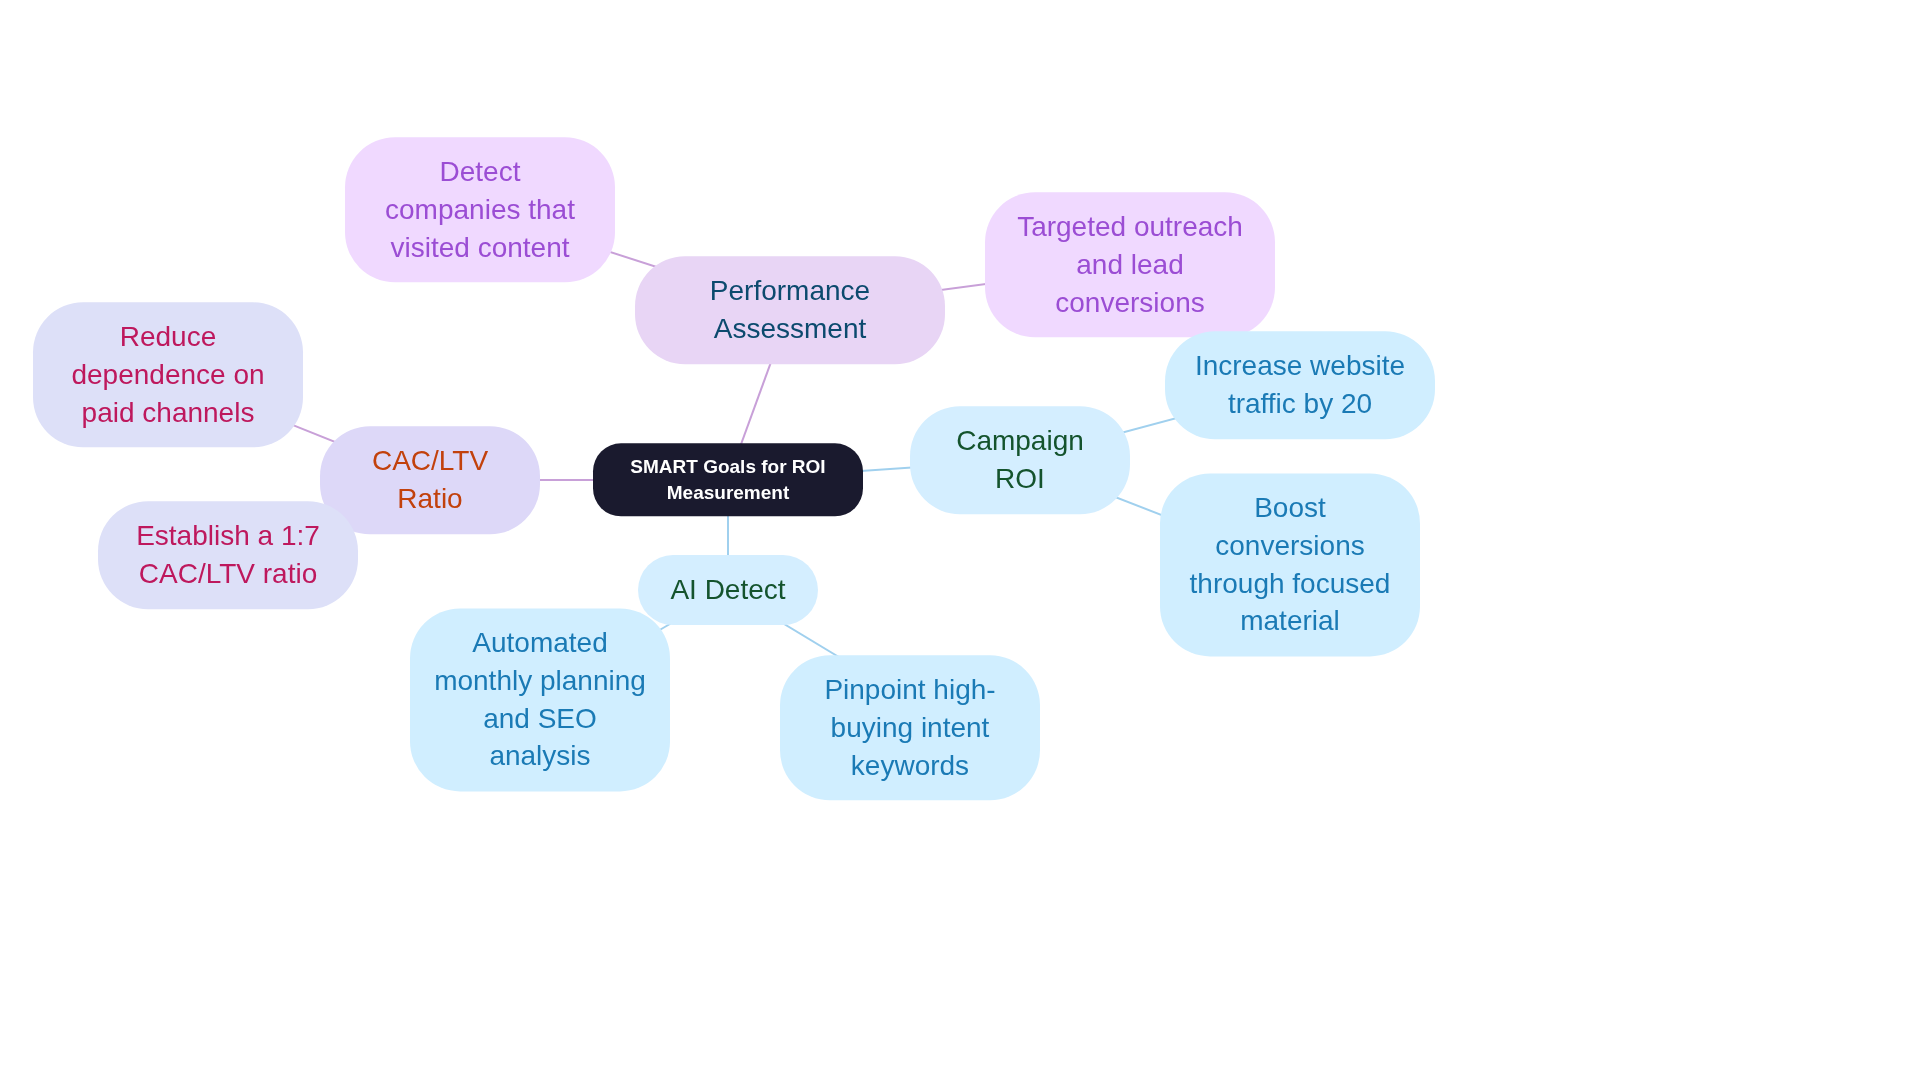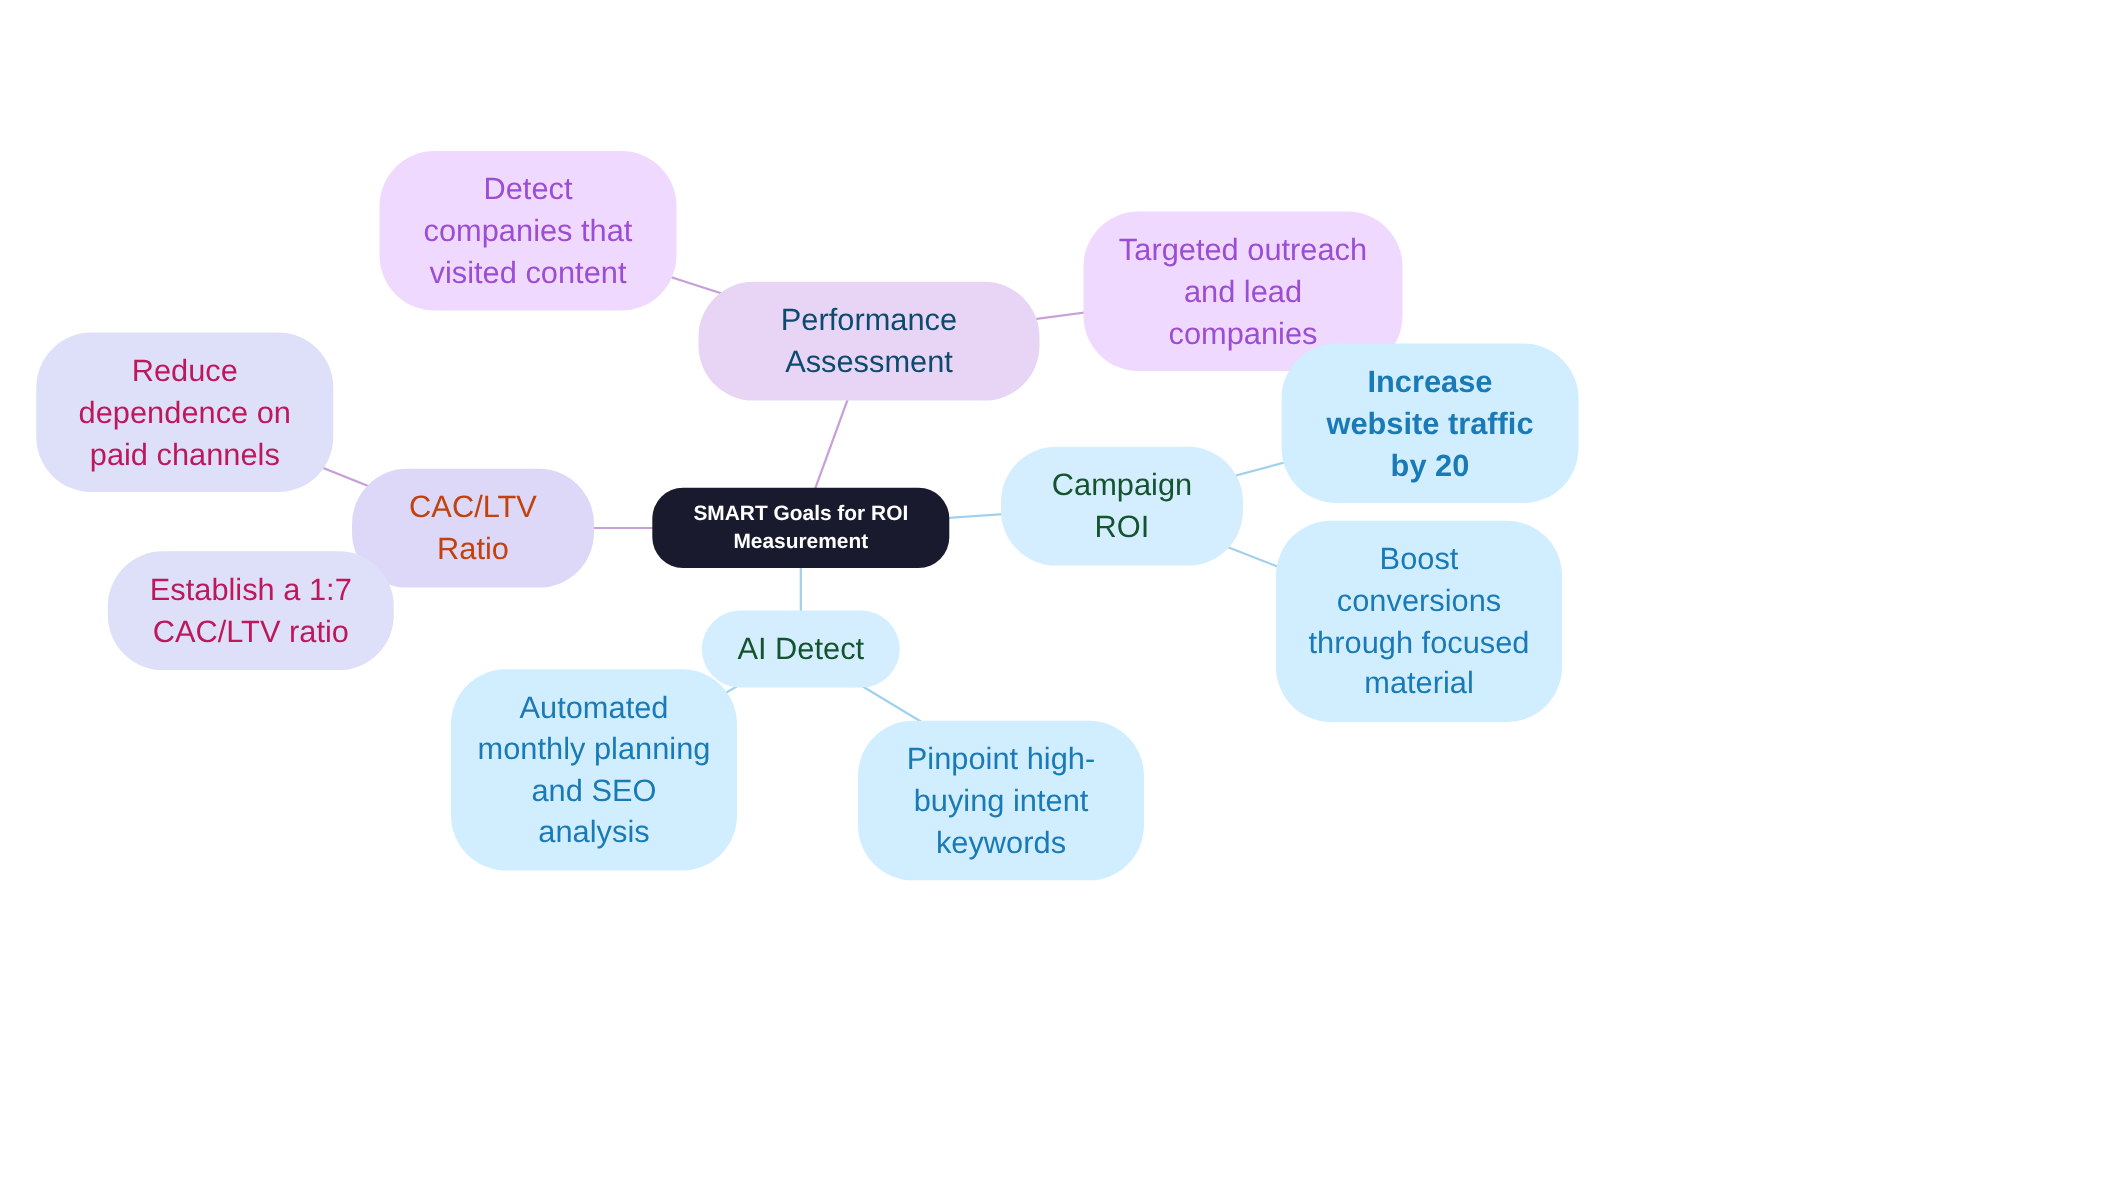--- a/index.html
+++ b/index.html
@@ -96,31 +96,31 @@
     <line x1="728" y1="590" x2="540" y2="700" stroke="#a0d0ee" stroke-width="2"></line>
     <line x1="728" y1="590" x2="910" y2="700" stroke="#a0d0ee" stroke-width="2"></line>
   </svg>
 
 <div class="node node-center" style="left: 728px; top: 480px;">SMART Goals for ROI Measurement</div>
 
 <div class="node node-purple-mid" style="left: 790px; top: 310px; width: 310px;">Performance Assessment</div>
 
 <div class="node node-purple-leaf" style="left: 480px; top: 210px; width: 270px;">Detect companies that visited content</div>
 
-<div class="node node-purple-leaf" style="left: 1130px; top: 265px; width: 290px;">Targeted outreach and lead companies</div>
+<div class="node node-purple-leaf" style="left: 1130px; top: 265px; width: 290px;">Targeted outreach and lead conversions</div>
 
 <div class="node node-lavender-mid" style="left: 430px; top: 480px; width: 220px;">CAC/LTV Ratio</div>
 
 <div class="node node-lavender-leaf" style="left: 168px; top: 375px; width: 270px;">Reduce dependence on paid channels</div>
 
 <div class="node node-lavender-leaf" style="left: 228px; top: 555px; width: 260px;">Establish a 1:7 CAC/LTV ratio</div>
 
 <div class="node node-blue-mid" style="left: 1020px; top: 460px; width: 220px;">Campaign ROI</div>
 
-<div class="node node-blue-leaf" style="left: 1300px; top: 385px; width: 270px; font-weight: bold;">Increase website traffic by 20</div>
+<div class="node node-blue-leaf" style="left: 1300px; top: 385px; width: 270px;">Increase website traffic by 20</div>
 
 <div class="node node-blue-leaf" style="left: 1290px; top: 565px; width: 260px;">Boost conversions through focused material</div>
 
 <div class="node node-blue-mid" style="left: 728px; top: 590px; width: 180px;">AI Detect</div>
 
 <div class="node node-blue-leaf" style="left: 540px; top: 700px; width: 260px;">Automated monthly planning and SEO analysis</div>
 
 <div class="node node-blue-leaf" style="left: 910px; top: 700px; width: 260px; margin-top: 28px;">Pinpoint high-buying intent keywords</div>
 
 </body></html>

